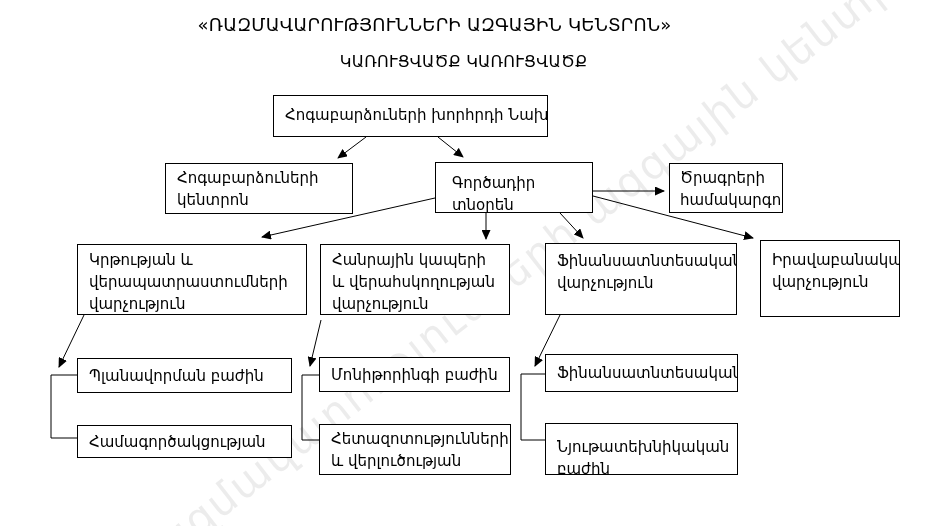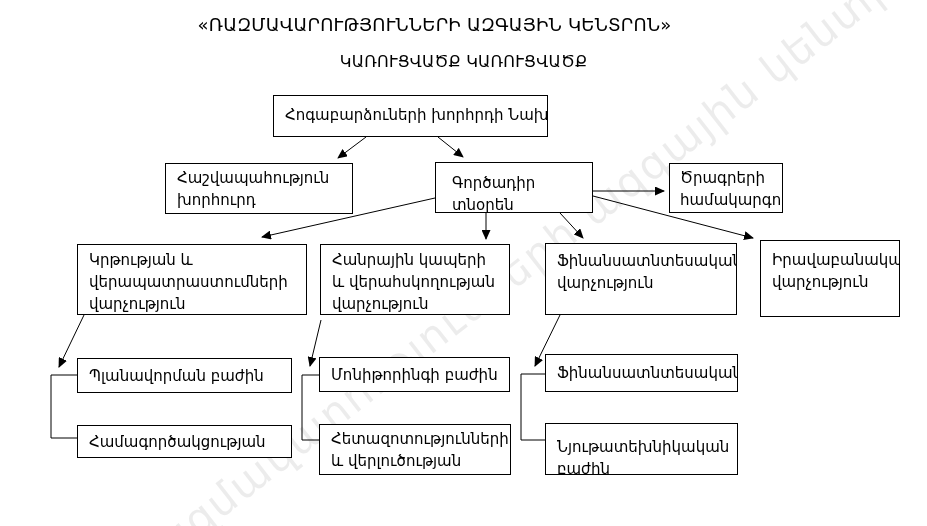--- a/index.html
+++ b/index.html
@@ -70,21 +70,21 @@
     <line x1="84" y1="315" x2="59" y2="367" stroke="#000" stroke-width="1" marker-end="url(#arrow)"></line>
     <line x1="321" y1="320" x2="310" y2="366" stroke="#000" stroke-width="1" marker-end="url(#arrow)"></line>
     <line x1="560" y1="315" x2="535" y2="366" stroke="#000" stroke-width="1" marker-end="url(#arrow)"></line>
 
     <polyline points="77,375 51,375 51,438 77,438" fill="none" stroke="#000" stroke-width="1"></polyline>
     <polyline points="319,375 302,375 302,440 319,440" fill="none" stroke="#000" stroke-width="1"></polyline>
     <polyline points="545,374 521,374 521,440 545,440" fill="none" stroke="#000" stroke-width="1"></polyline>
   </svg>
 
   <div class="node n-chairman">Հոգաբարձուների խորհրդի Նախագահ</div>
-  <div class="node n-board">Հաշվապահություն խորհուրդ</div>
+  <div class="node n-board">Հոգաբարձուների կենտրոն</div>
   <div class="node n-director">Գործադիր տնօրեն</div>
   <div class="node n-coordinator">Ծրագրերի համակարգող</div>
   <div class="node n-education">Կրթության և վերապատրաստումների վարչություն</div>
   <div class="node n-public">Հանրային կապերի և վերահսկողության վարչություն</div>
   <div class="node n-finance">Ֆինանսատնտեսական վարչություն</div>
   <div class="node n-legal">Իրավաբանական վարչություն</div>
   <div class="node n-planning">Պլանավորման բաժին</div>
   <div class="node n-cooperation">Համագործակցության բաժին</div>
   <div class="node n-monitoring">Մոնիթորինգի բաժին</div>
   <div class="node n-research">Հետազոտությունների և վերլուծության բաժին</div>

